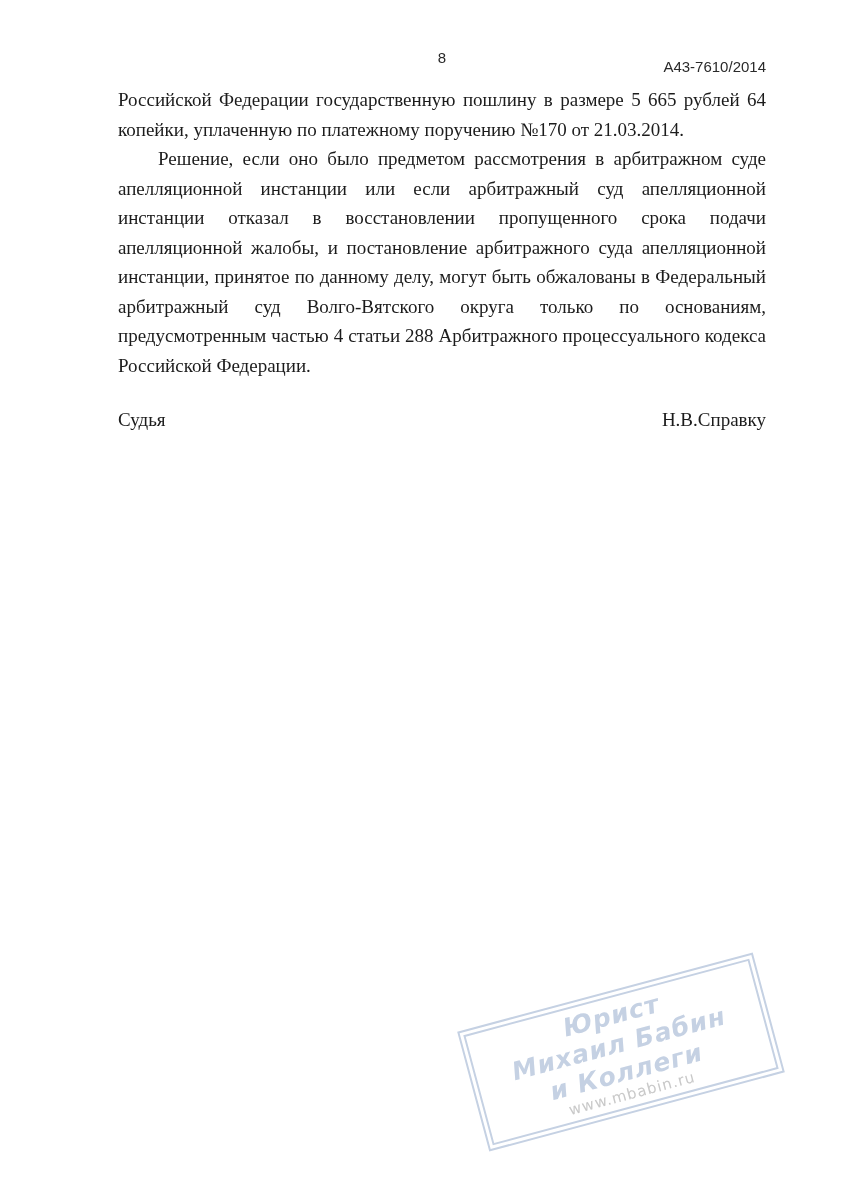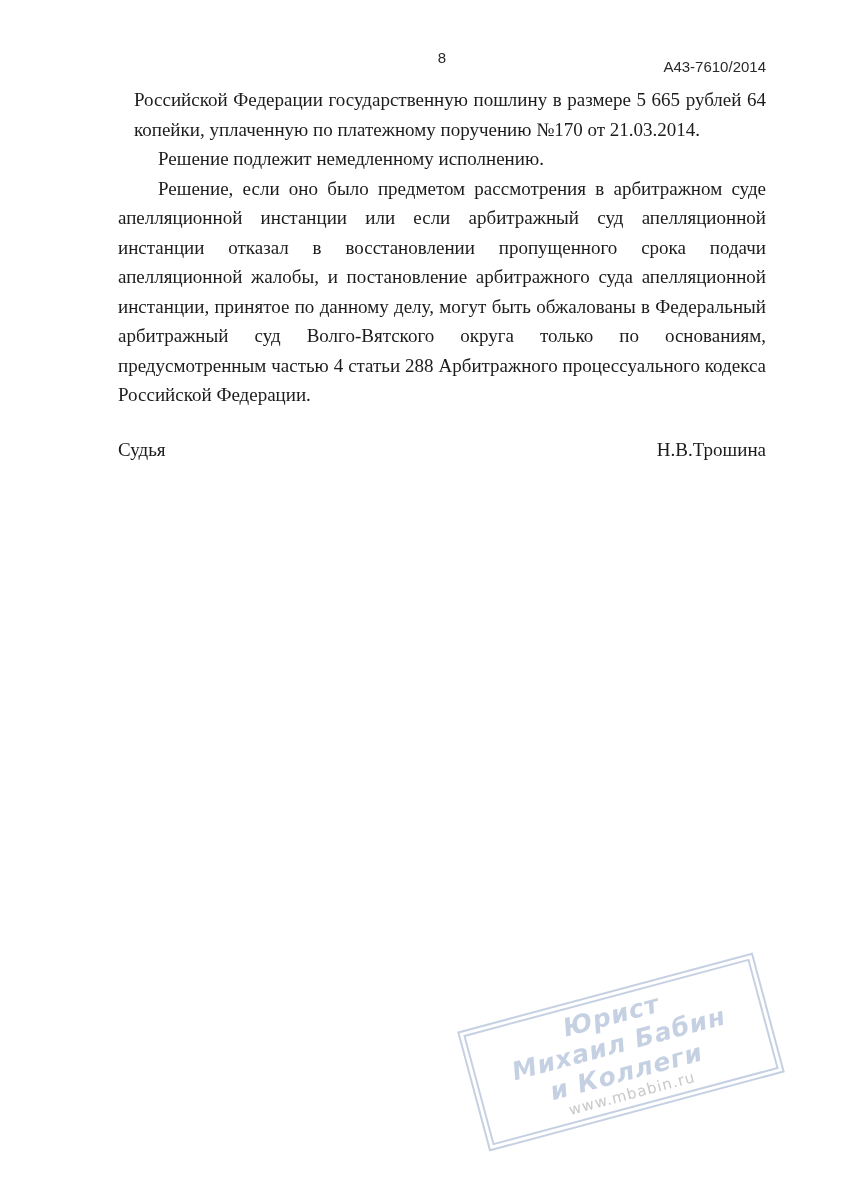--- a/index.html
+++ b/index.html
@@ -43,21 +43,20 @@
     font-size: 19px;
     line-height: 29.5px;
     text-align: justify;
   }
   .para {
     margin: 0;
     text-indent: 40px;
   }
   .para.first {
     text-indent: 0;
-    margin-left: 16px;
   }
   
   .signature {
     display: flex;
     justify-content: space-between;
     margin: 29px 82px 0 118px;
     font-size: 19px;
   }
   
   .stamp {
@@ -106,27 +105,26 @@
 
 <div class="page">
 
   <div class="header">
     <span class="page-num">8</span>
     <span class="case-num">А43-7610/2014</span>
   </div>
 
   <div class="doc-body">
     <p class="para first">Российской Федерации государственную пошлину в размере 5 665 рублей 64 копейки, уплаченную по платежному поручению №170 от 21.03.2014.</p>
-    <p class="para">Решение подлежит немедленному исполнению.</p>
     <p class="para">Решение, если оно было предметом рассмотрения в арбитражном суде апелляционной инстанции или если арбитражный суд апелляционной инстанции отказал в восстановлении пропущенного срока подачи апелляционной жалобы, и постановление арбитражного суда апелляционной инстанции, принятое по данному делу, могут быть обжалованы в Федеральный арбитражный суд Волго-Вятского округа только по основаниям, предусмотренным частью 4 статьи 288 Арбитражного процессуального кодекса Российской Федерации.</p>
   </div>
 
   <div class="signature">
     <span>Судья</span>
-    <span>Н.В.Трошина</span>
+    <span>Н.В.Справку</span>
   </div>
 
   <div class="stamp">
     <div class="stamp-inner">
       <div class="stamp-line1">Юрист</div>
       <div class="stamp-line2">Михаил Бабин</div>
       <div class="stamp-line3">и Коллеги</div>
       <div class="stamp-url">www.mbabin.ru</div>
     </div>
   </div>

